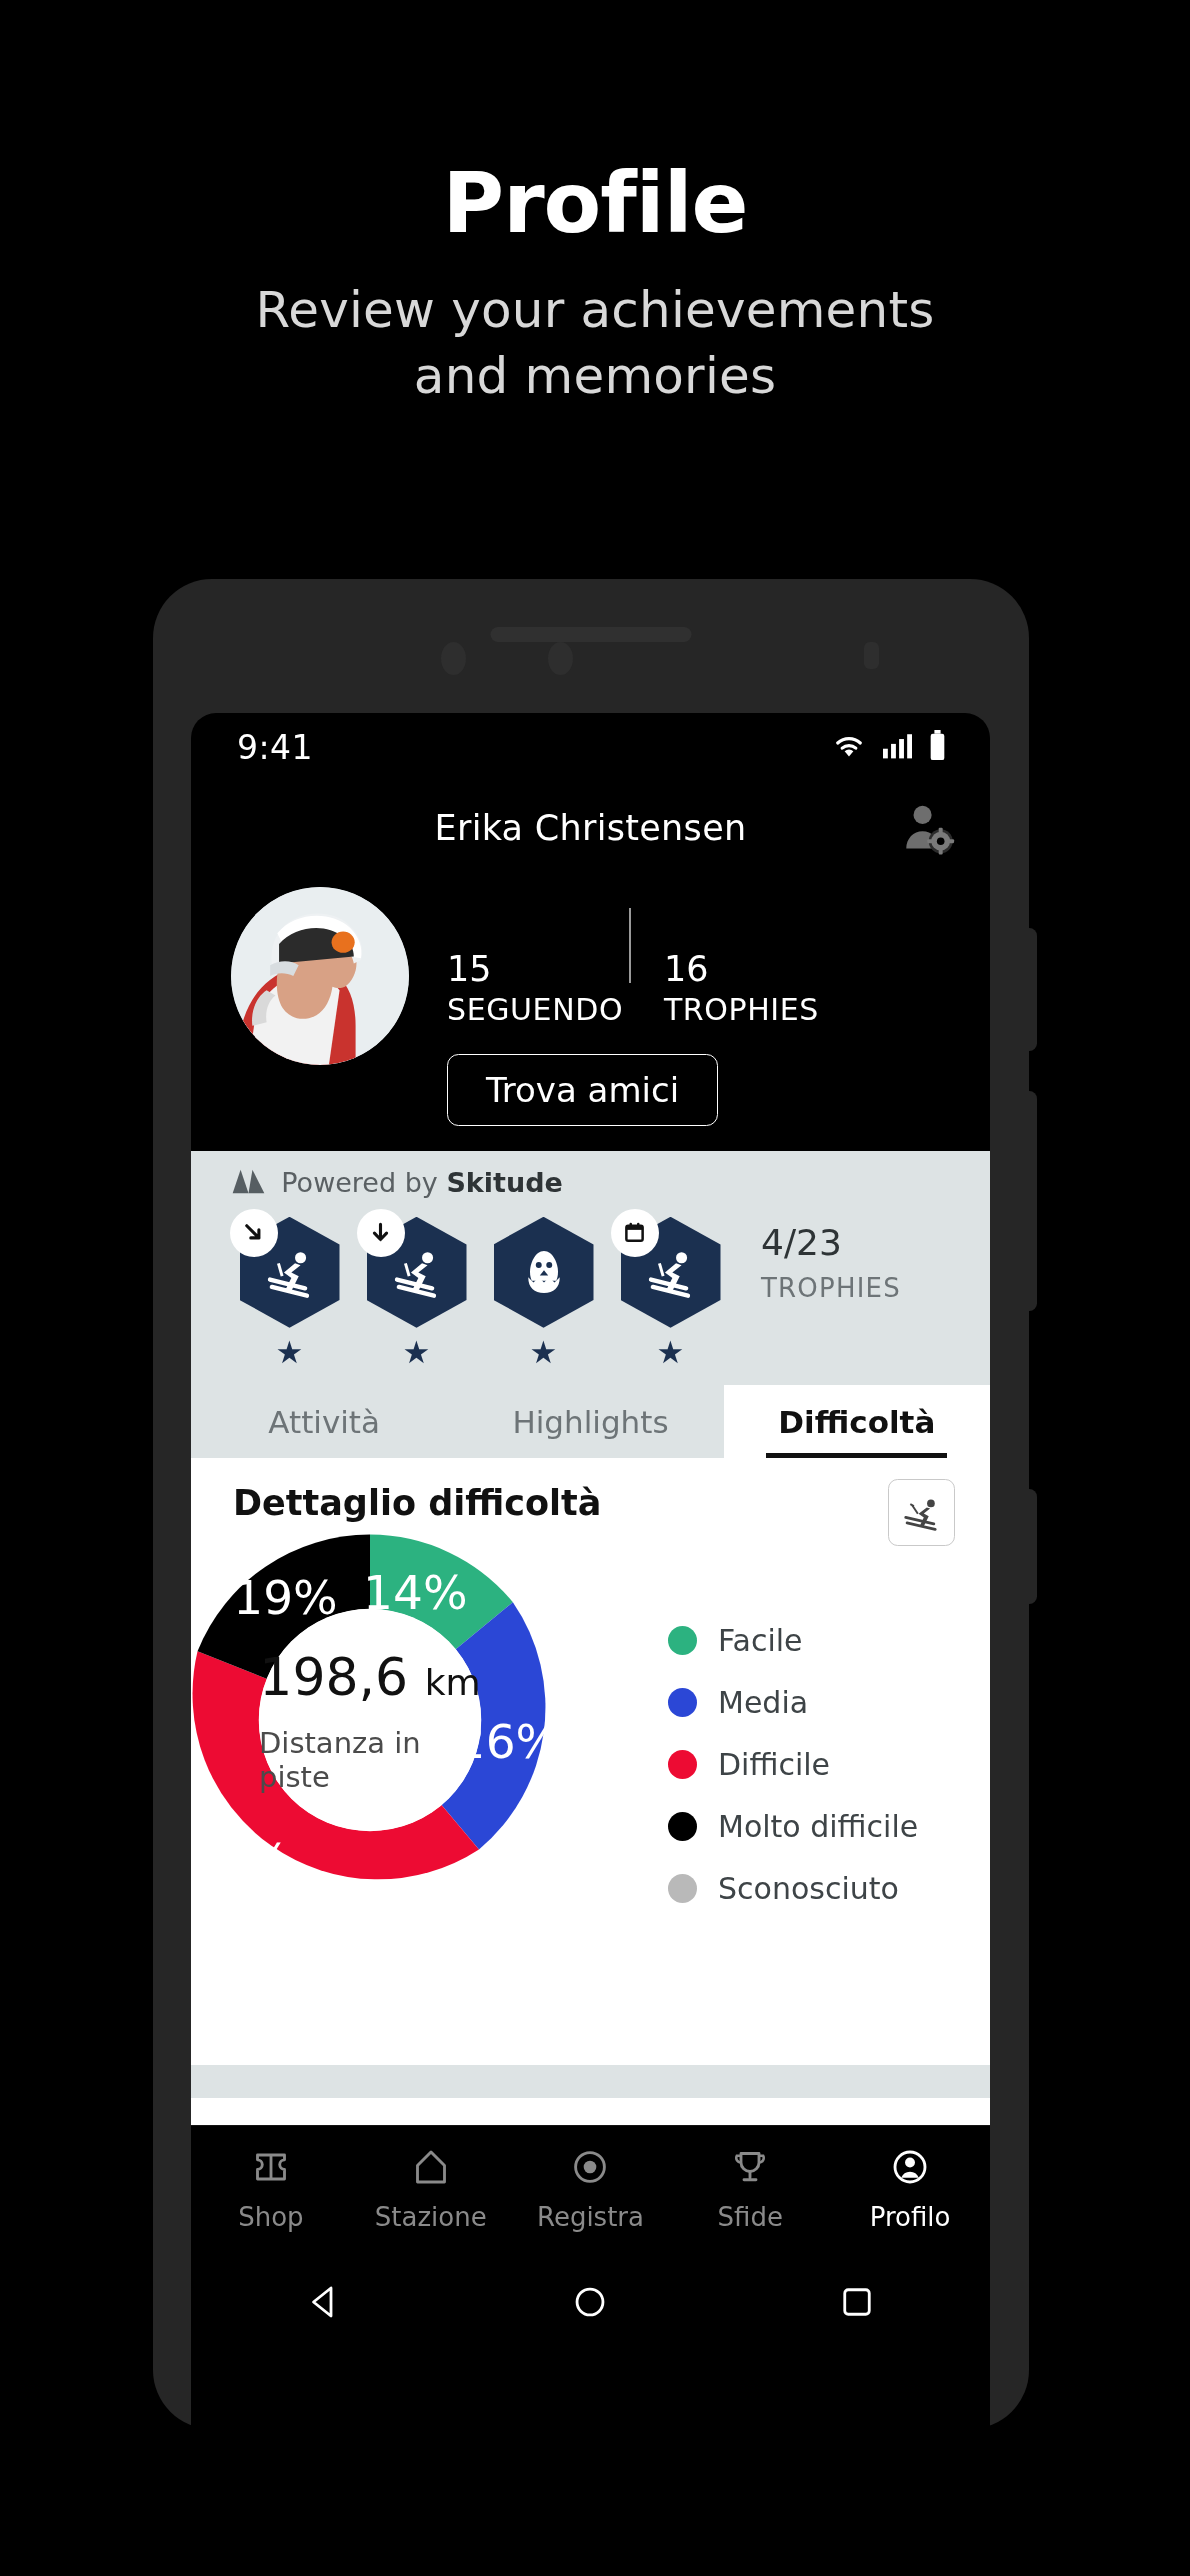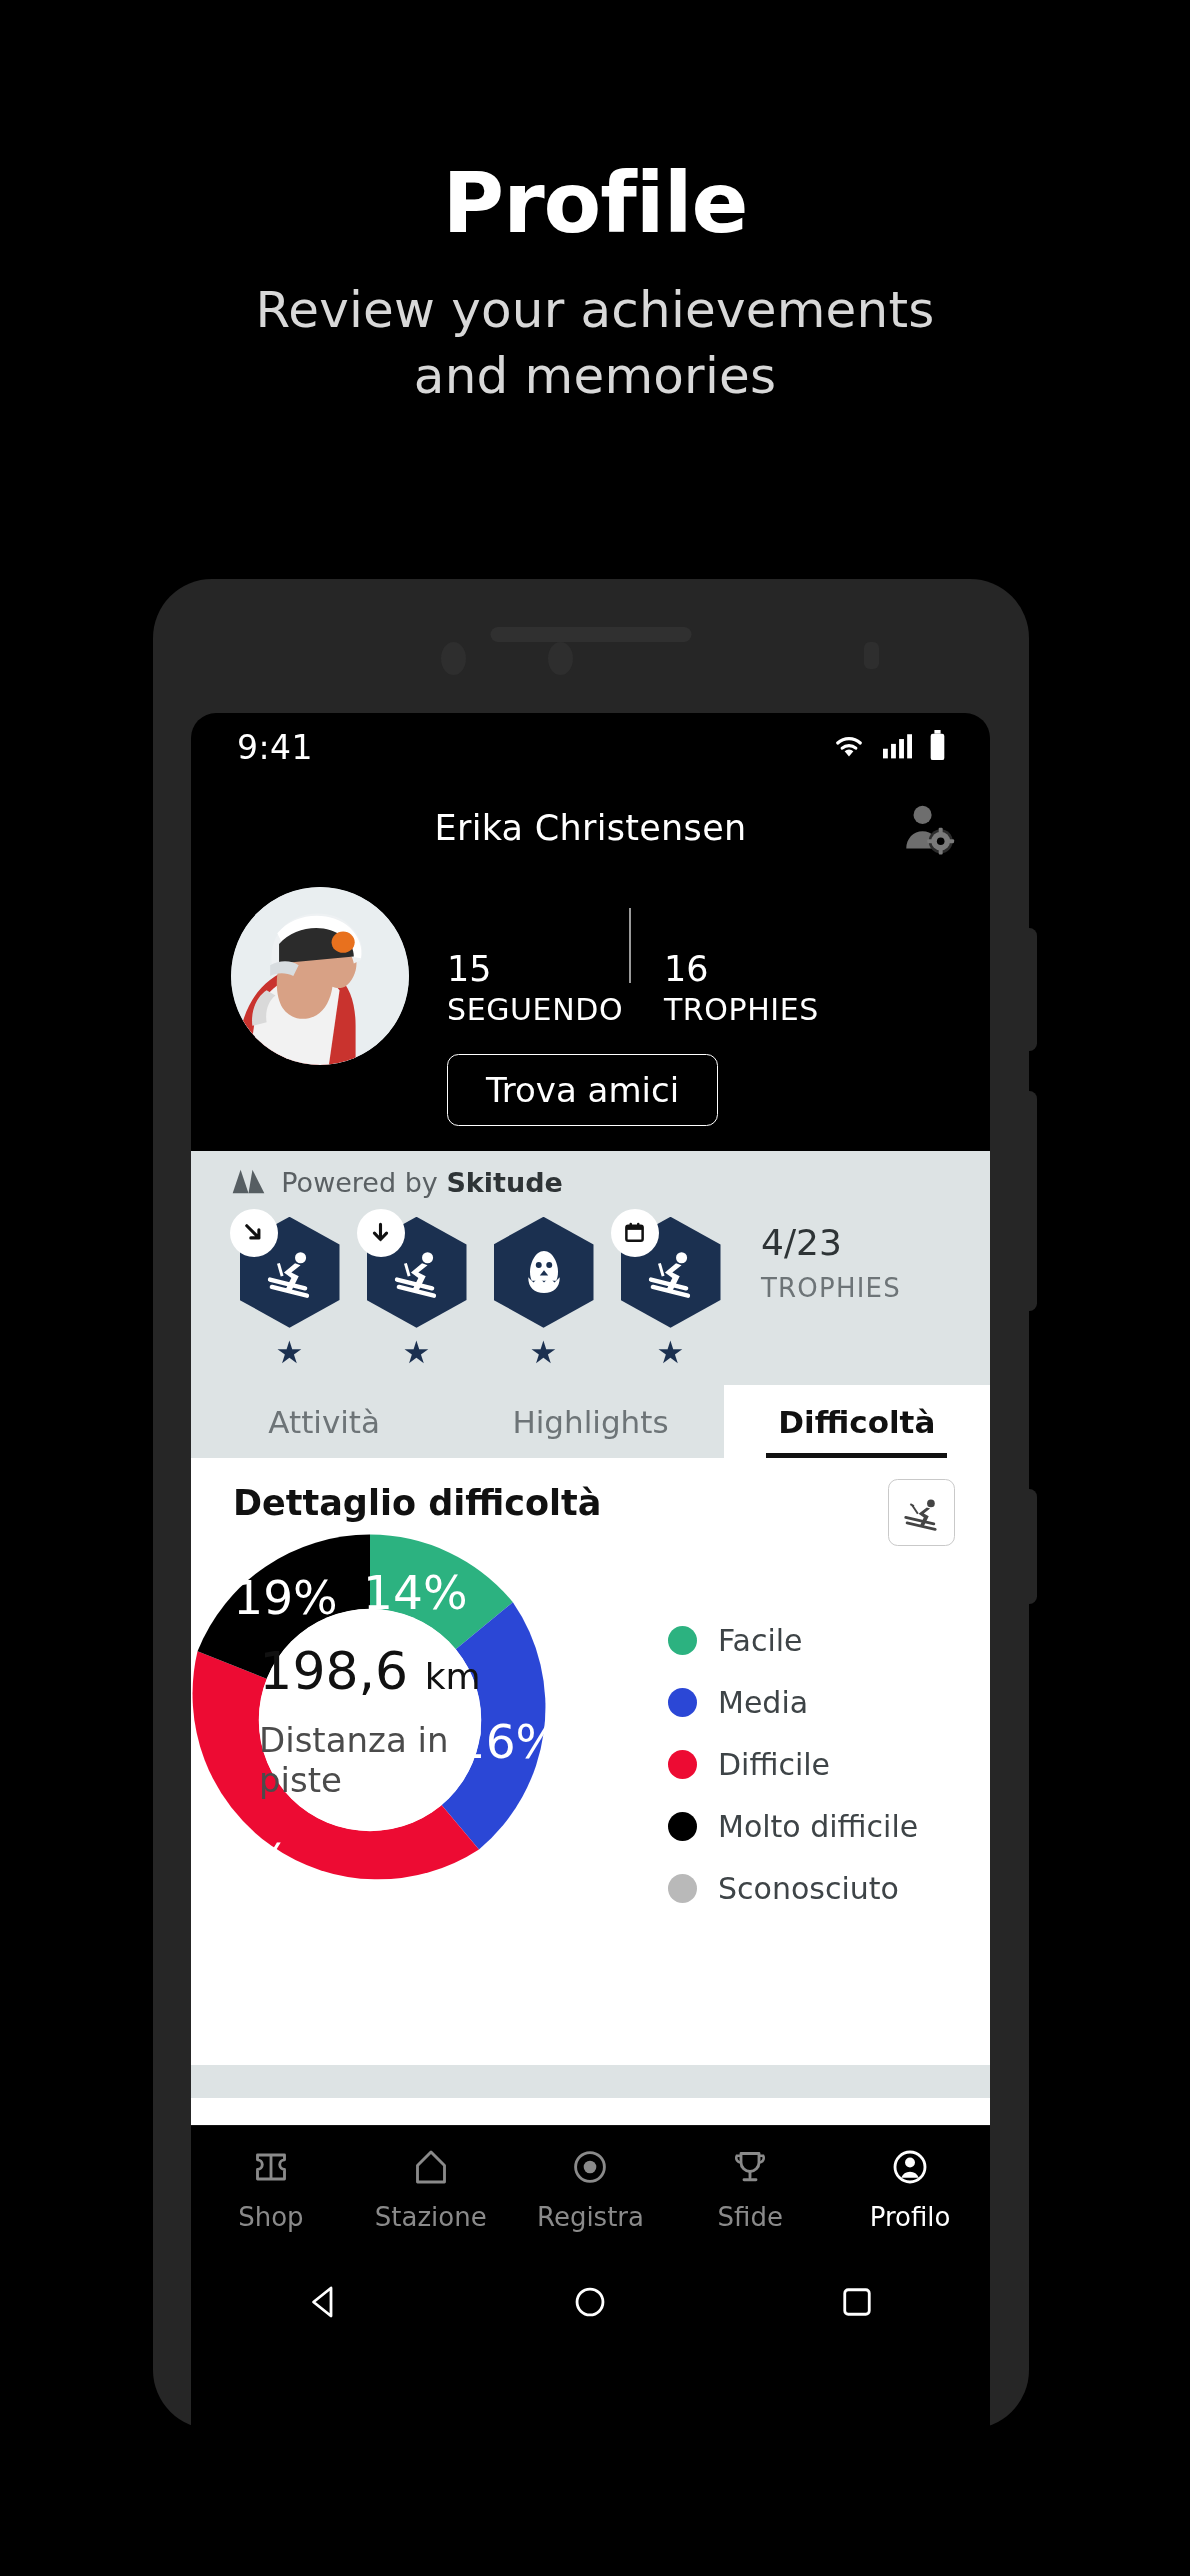--- a/index.html
+++ b/index.html
@@ -146,21 +146,21 @@
     transform:translate(-50%,-50%); z-index:4;
   }
   .pct.dark{ color:#fff; }
   .hole{
     position:absolute; left:50%; top:50%; transform:translate(-50%,-50%);
     width:222px; height:222px; border-radius:50%; background:#fff;
     display:flex; flex-direction:column; align-items:center; justify-content:center;
   }
   .hole-num{ font-size:52px; color:#111; font-weight:400; white-space:nowrap; }
   .hole-num .u{ font-size:36px; }
-  .hole-sub{ font-size:34px; color:#4b4b4b; margin-top:19px; }
+  .hole-sub{ font-size:29px; color:#4b4b4b; margin-top:19px; }
 
   .legend{ position:absolute; left:477px; top:165px; z-index:5; }
   .leg-row{ display:flex; align-items:center; margin-bottom:27px; }
   .leg-dot{ width:29px; height:29px; border-radius:50%; margin-right:21px; flex:0 0 auto; }
   .leg-lbl{ font-size:30px; color:#3e4447; }
 
   .chart-bottom-bar{ position:absolute; left:0; right:0; bottom:0; height:33px; background:#dde3e4; }
   .white-strip{ background:#fff; height:27px; }
 
   

